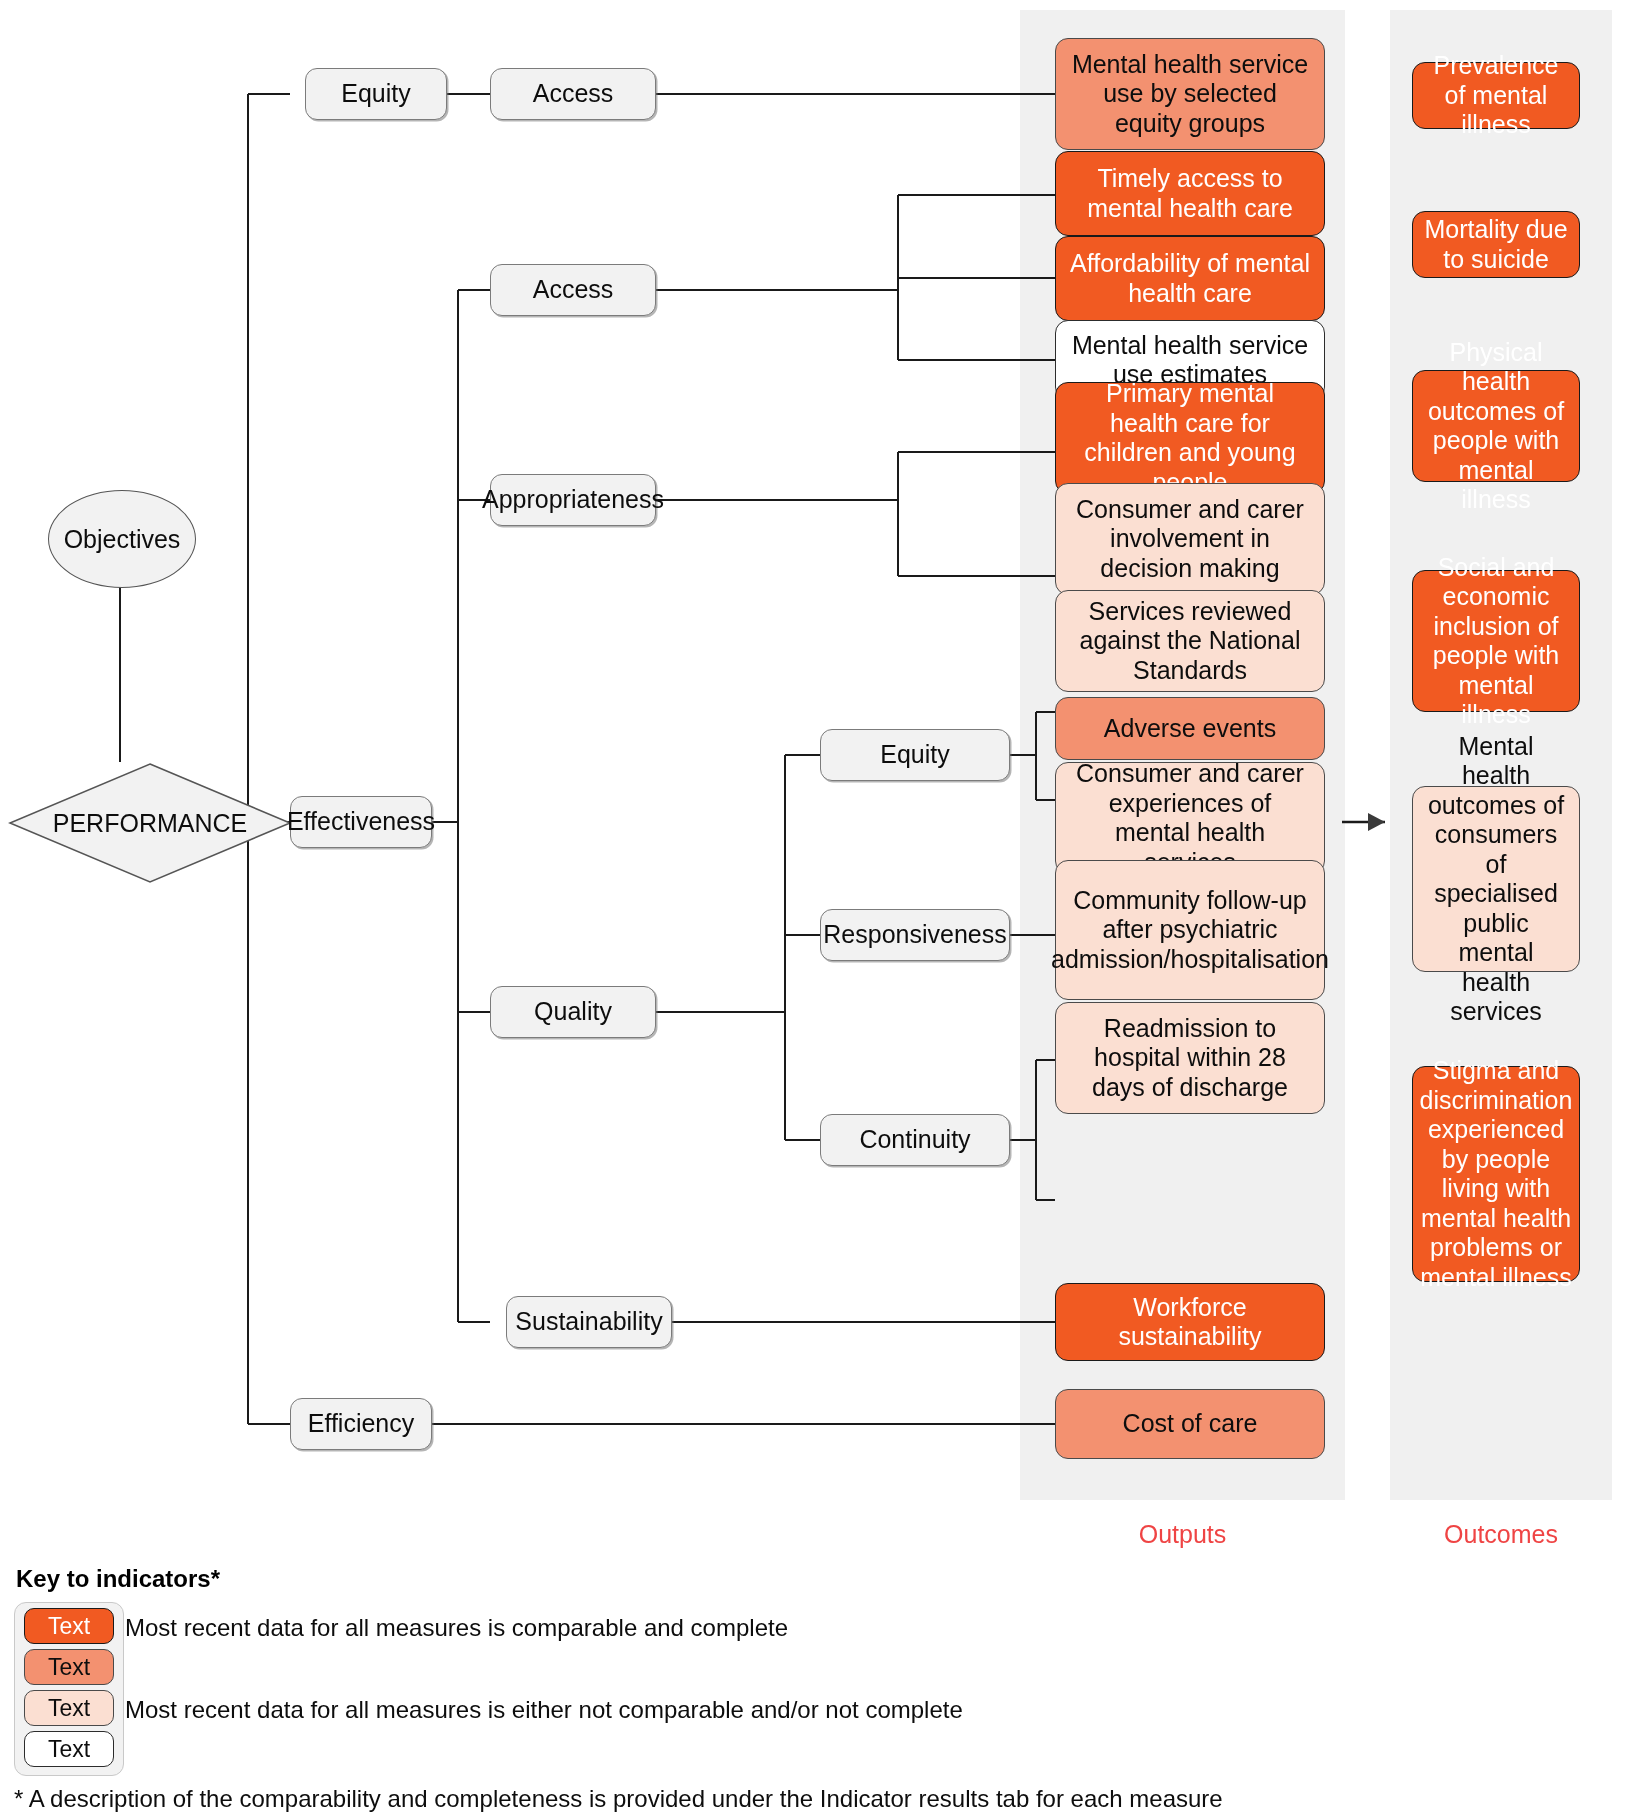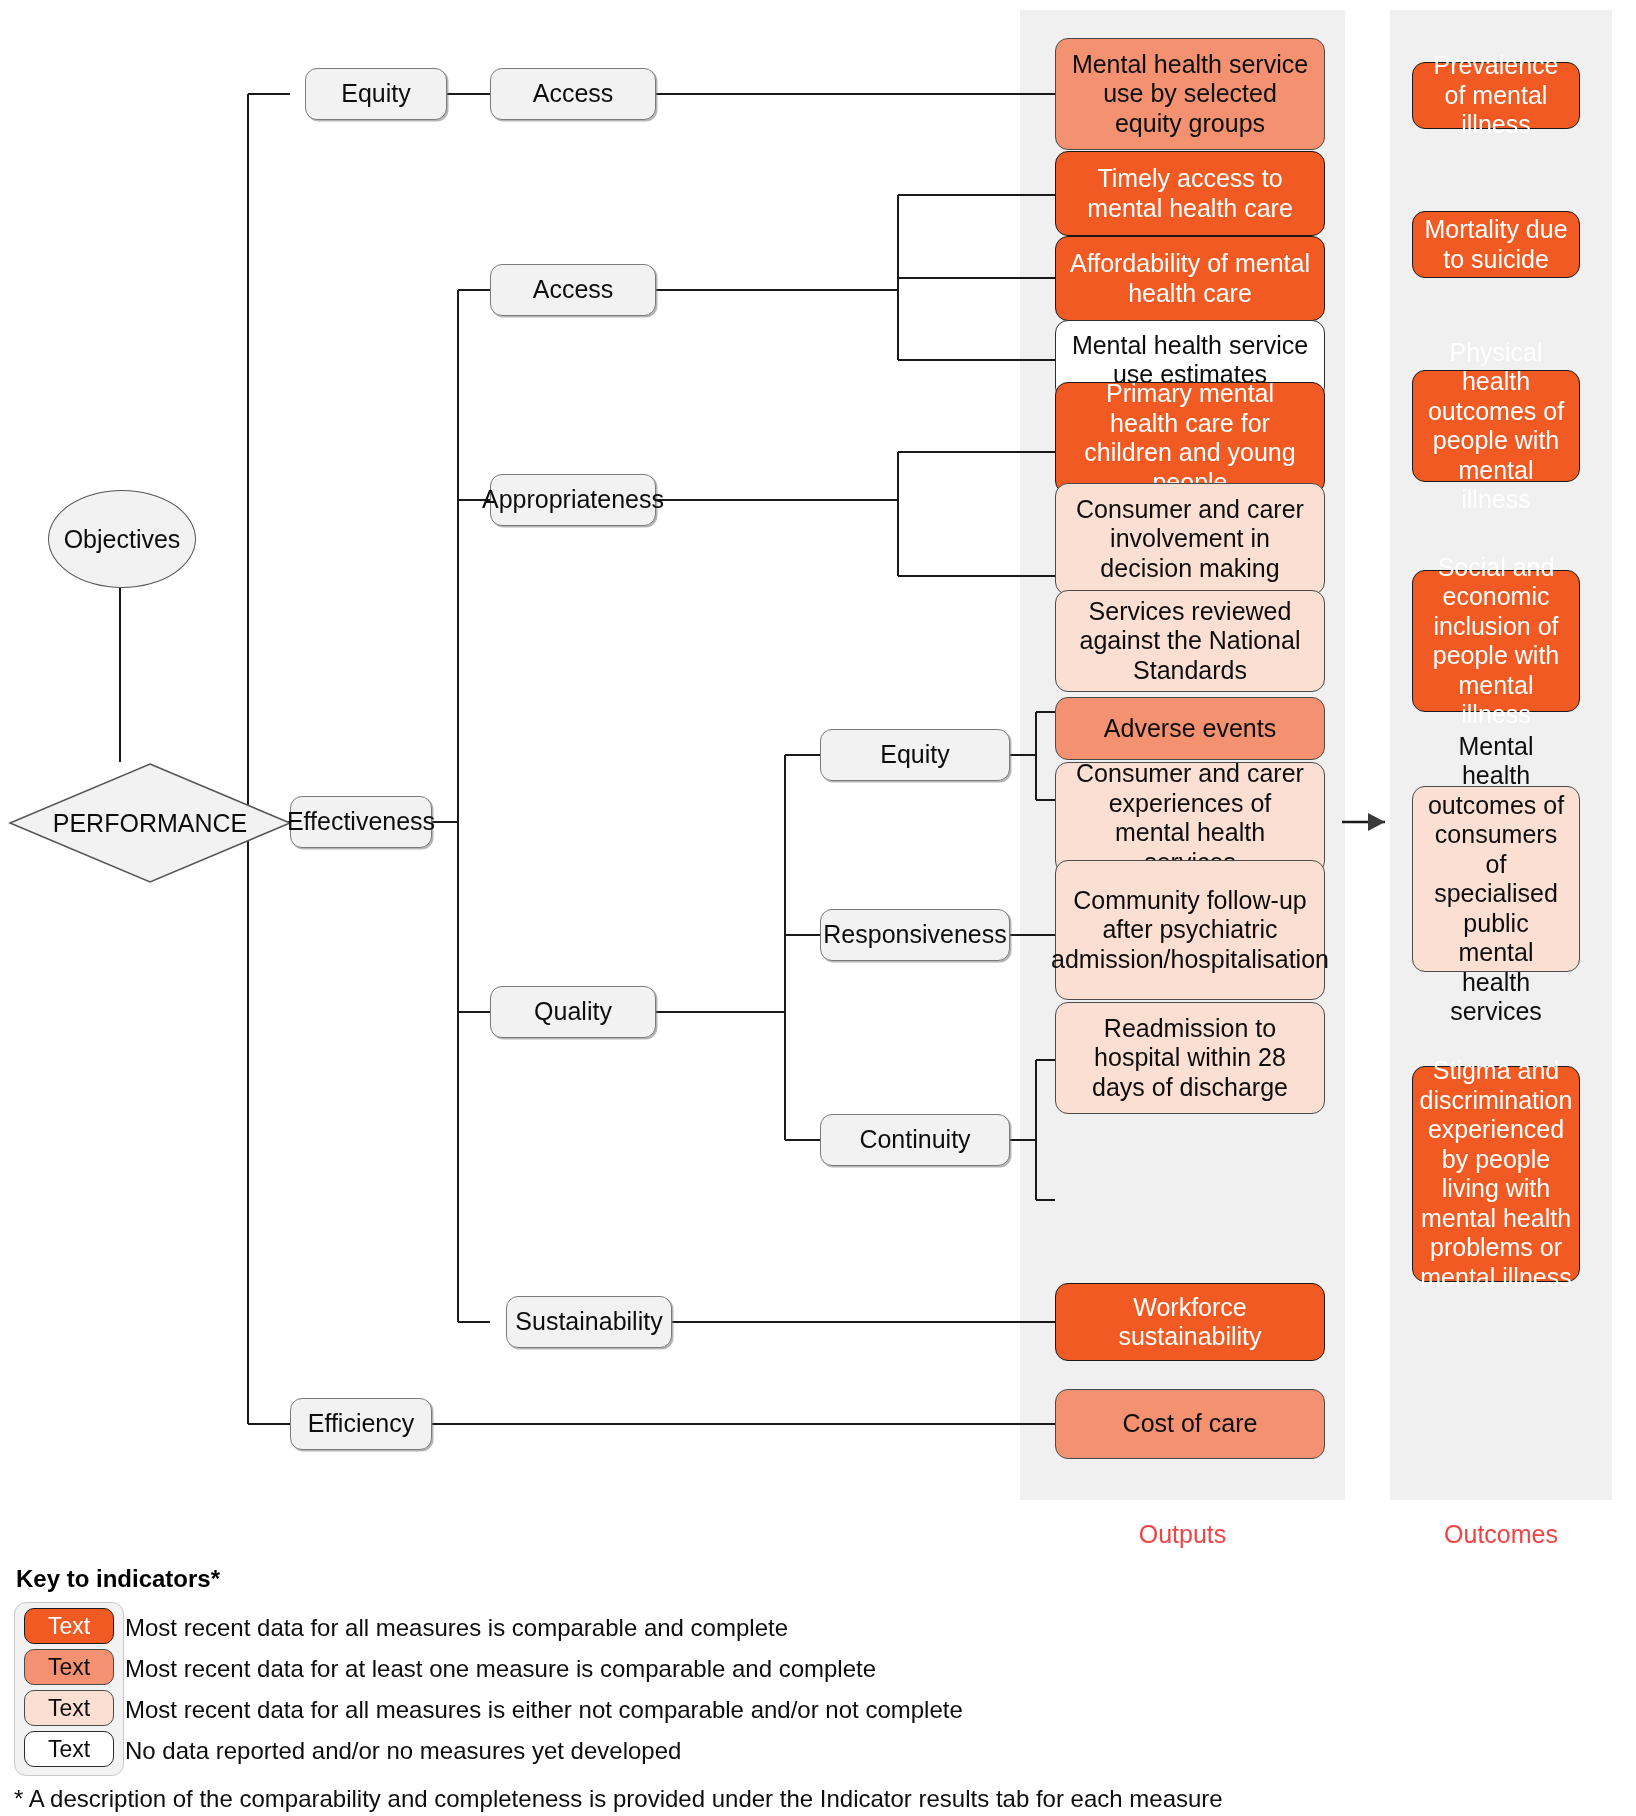--- a/index.html
+++ b/index.html
@@ -277,19 +277,17 @@
     <span>Text</span>
   </div>
   <div class="swatch lv3" style="top:1690px;">
     <span>Text</span>
   </div>
   <div class="swatch lv4" style="top:1731px;">
     <span>Text</span>
   </div>
 
   <div class="legend-text" style="top:1614px;">Most recent data for all measures is comparable and complete</div>
-  <div class="legend-text" style="top:1655px;">Most recent data for at least one measure is comparable and complete</div>
   <div class="legend-text" style="top:1696px;">Most recent data for all measures is either not comparable and/or not complete</div>
-  <div class="legend-text" style="top:1737px;">No data reported and/or no measures yet developed</div>
 
   <div class="footnote">* A description of the comparability and completeness is provided under the Indicator results tab for each measure</div>
 
 </div>
 
 </body></html>

